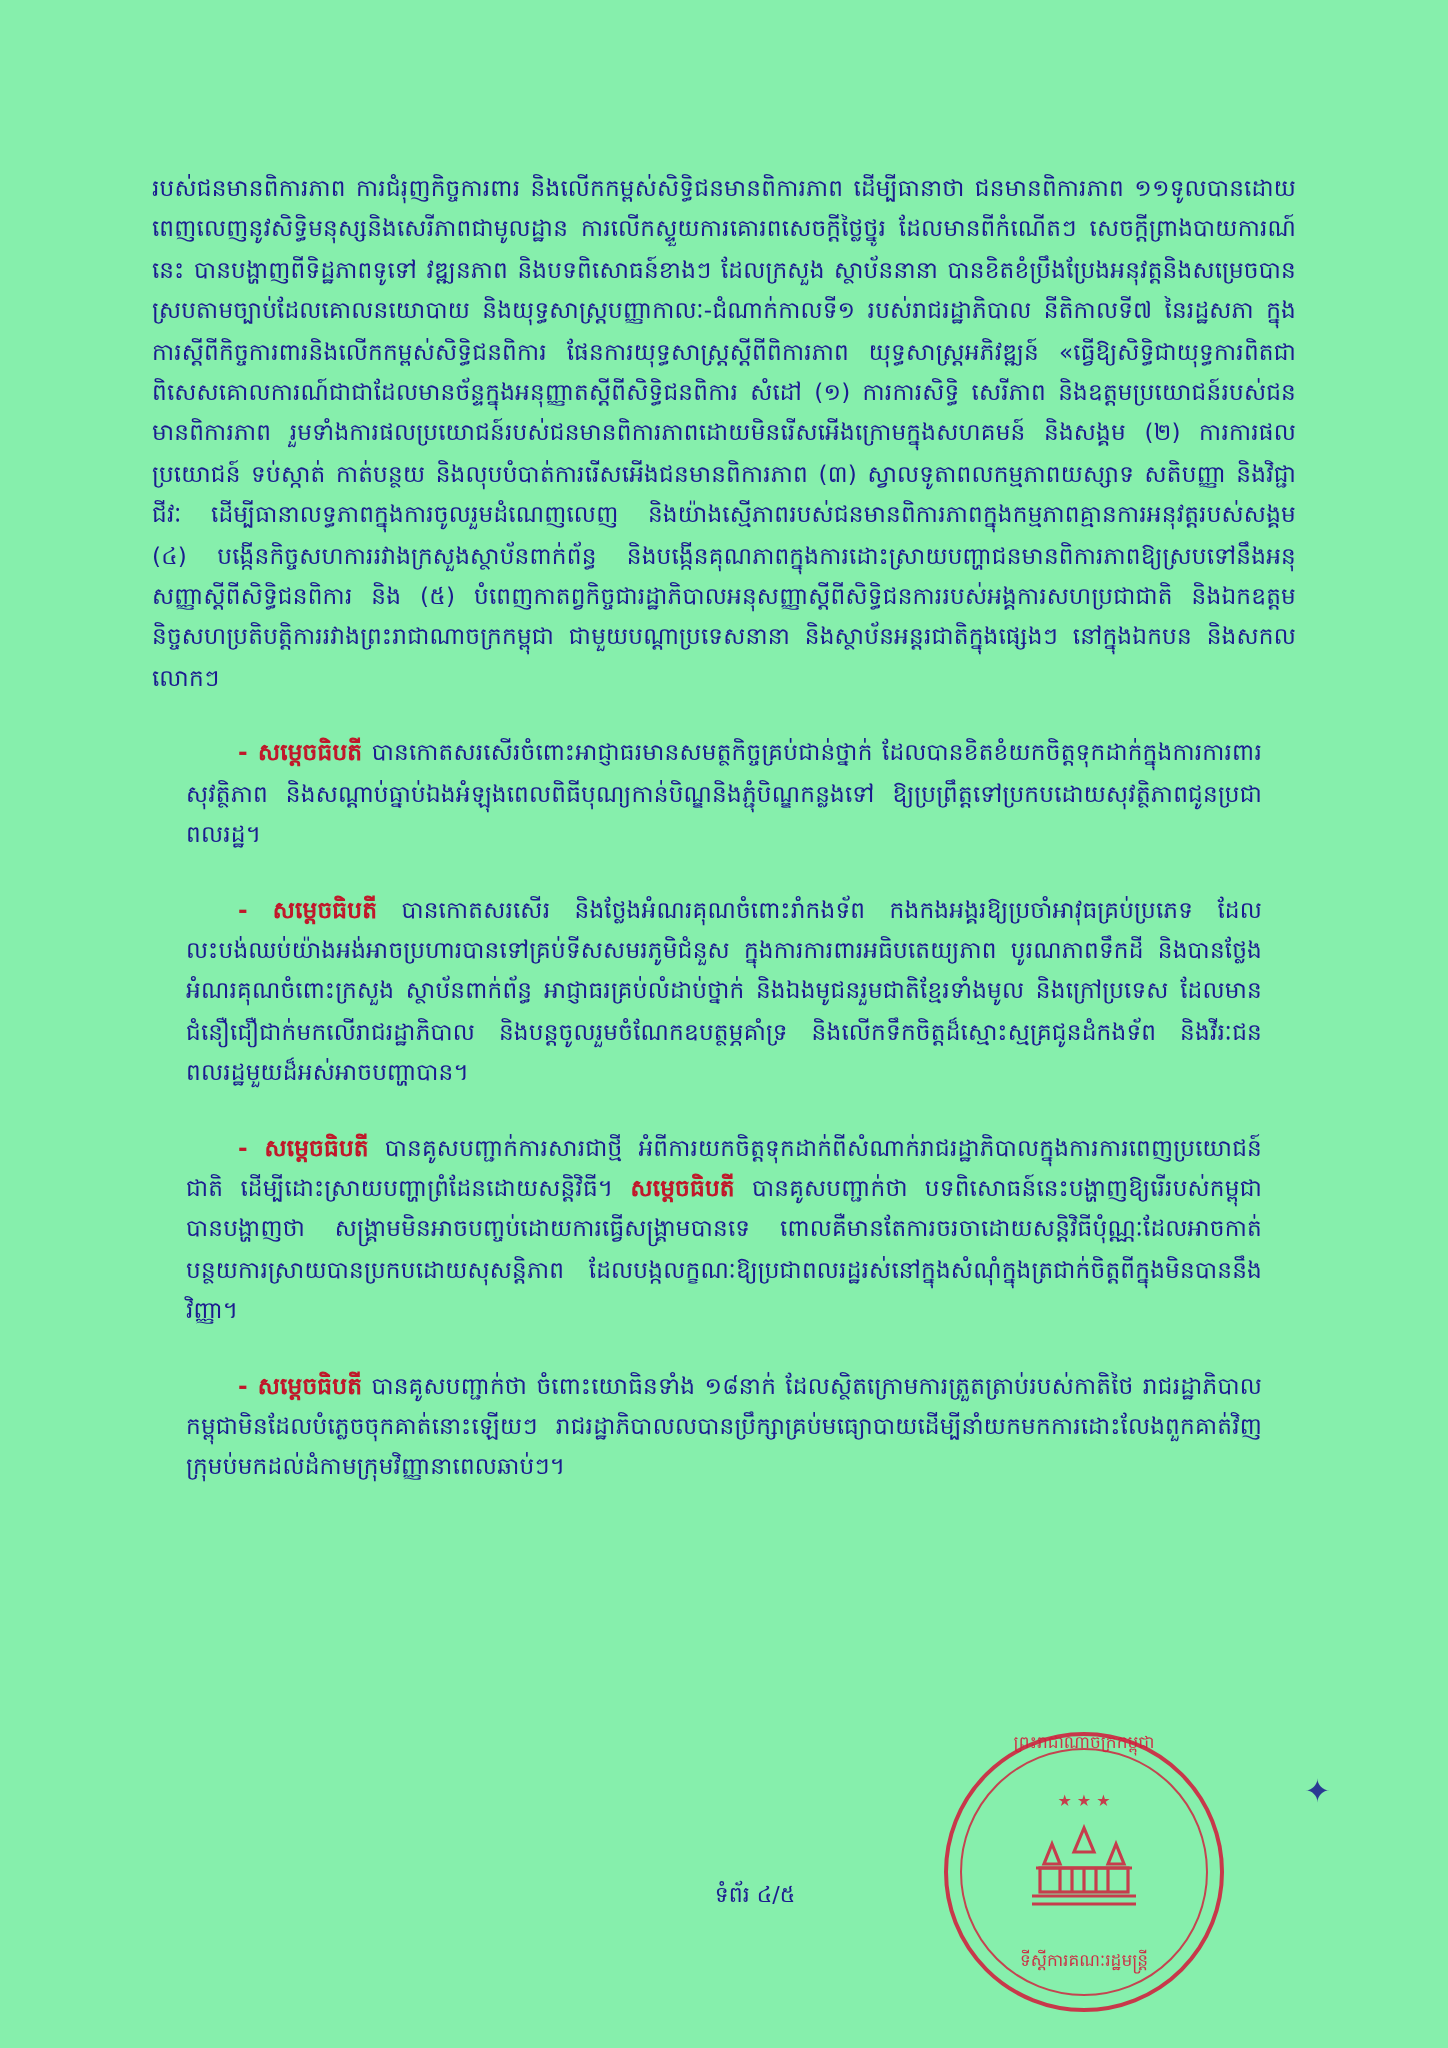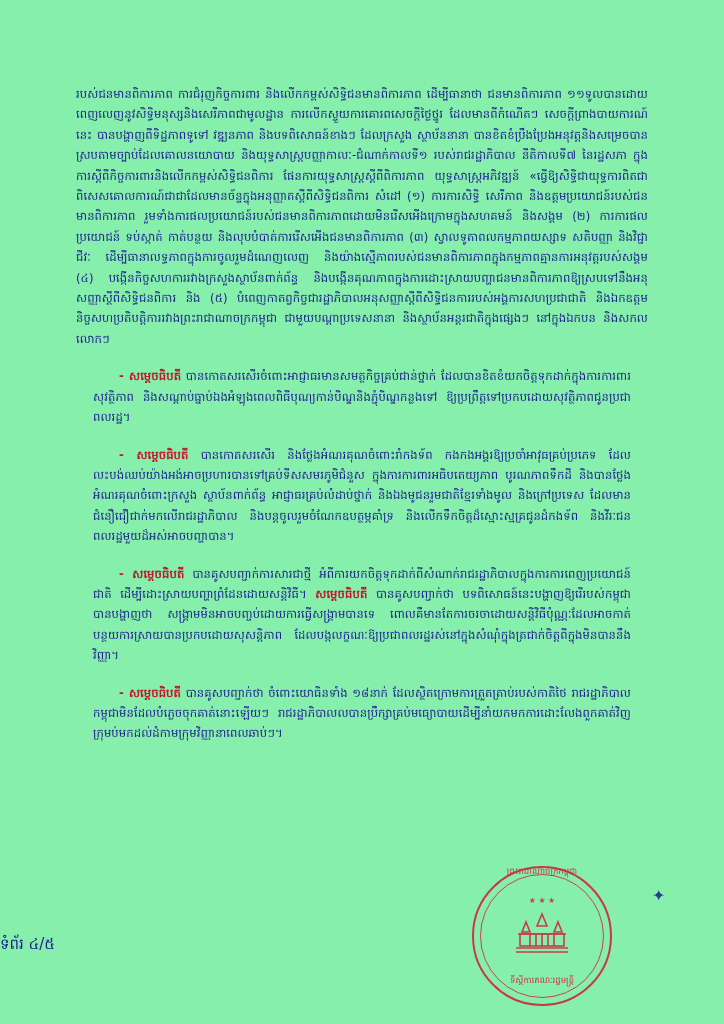--- a/index.html
+++ b/index.html
@@ -58,22 +58,24 @@
   }
   .inline-red {
     color: #c0182a;
     font-weight: bold;
   }
   .footer {
     position: absolute;
     left: 0;
     right: 0;
     bottom: 68px;
+    text-align: center;
     color: #1b1b8f;
-    font-size: 15px;
+    font-size: 11px;
+    padding-left: 31px;
   }
   
   .seal {
     position: absolute;
     left: 472px;
     top: 866px;
     width: 140px;
     height: 140px;
     pointer-events: none;
   }

